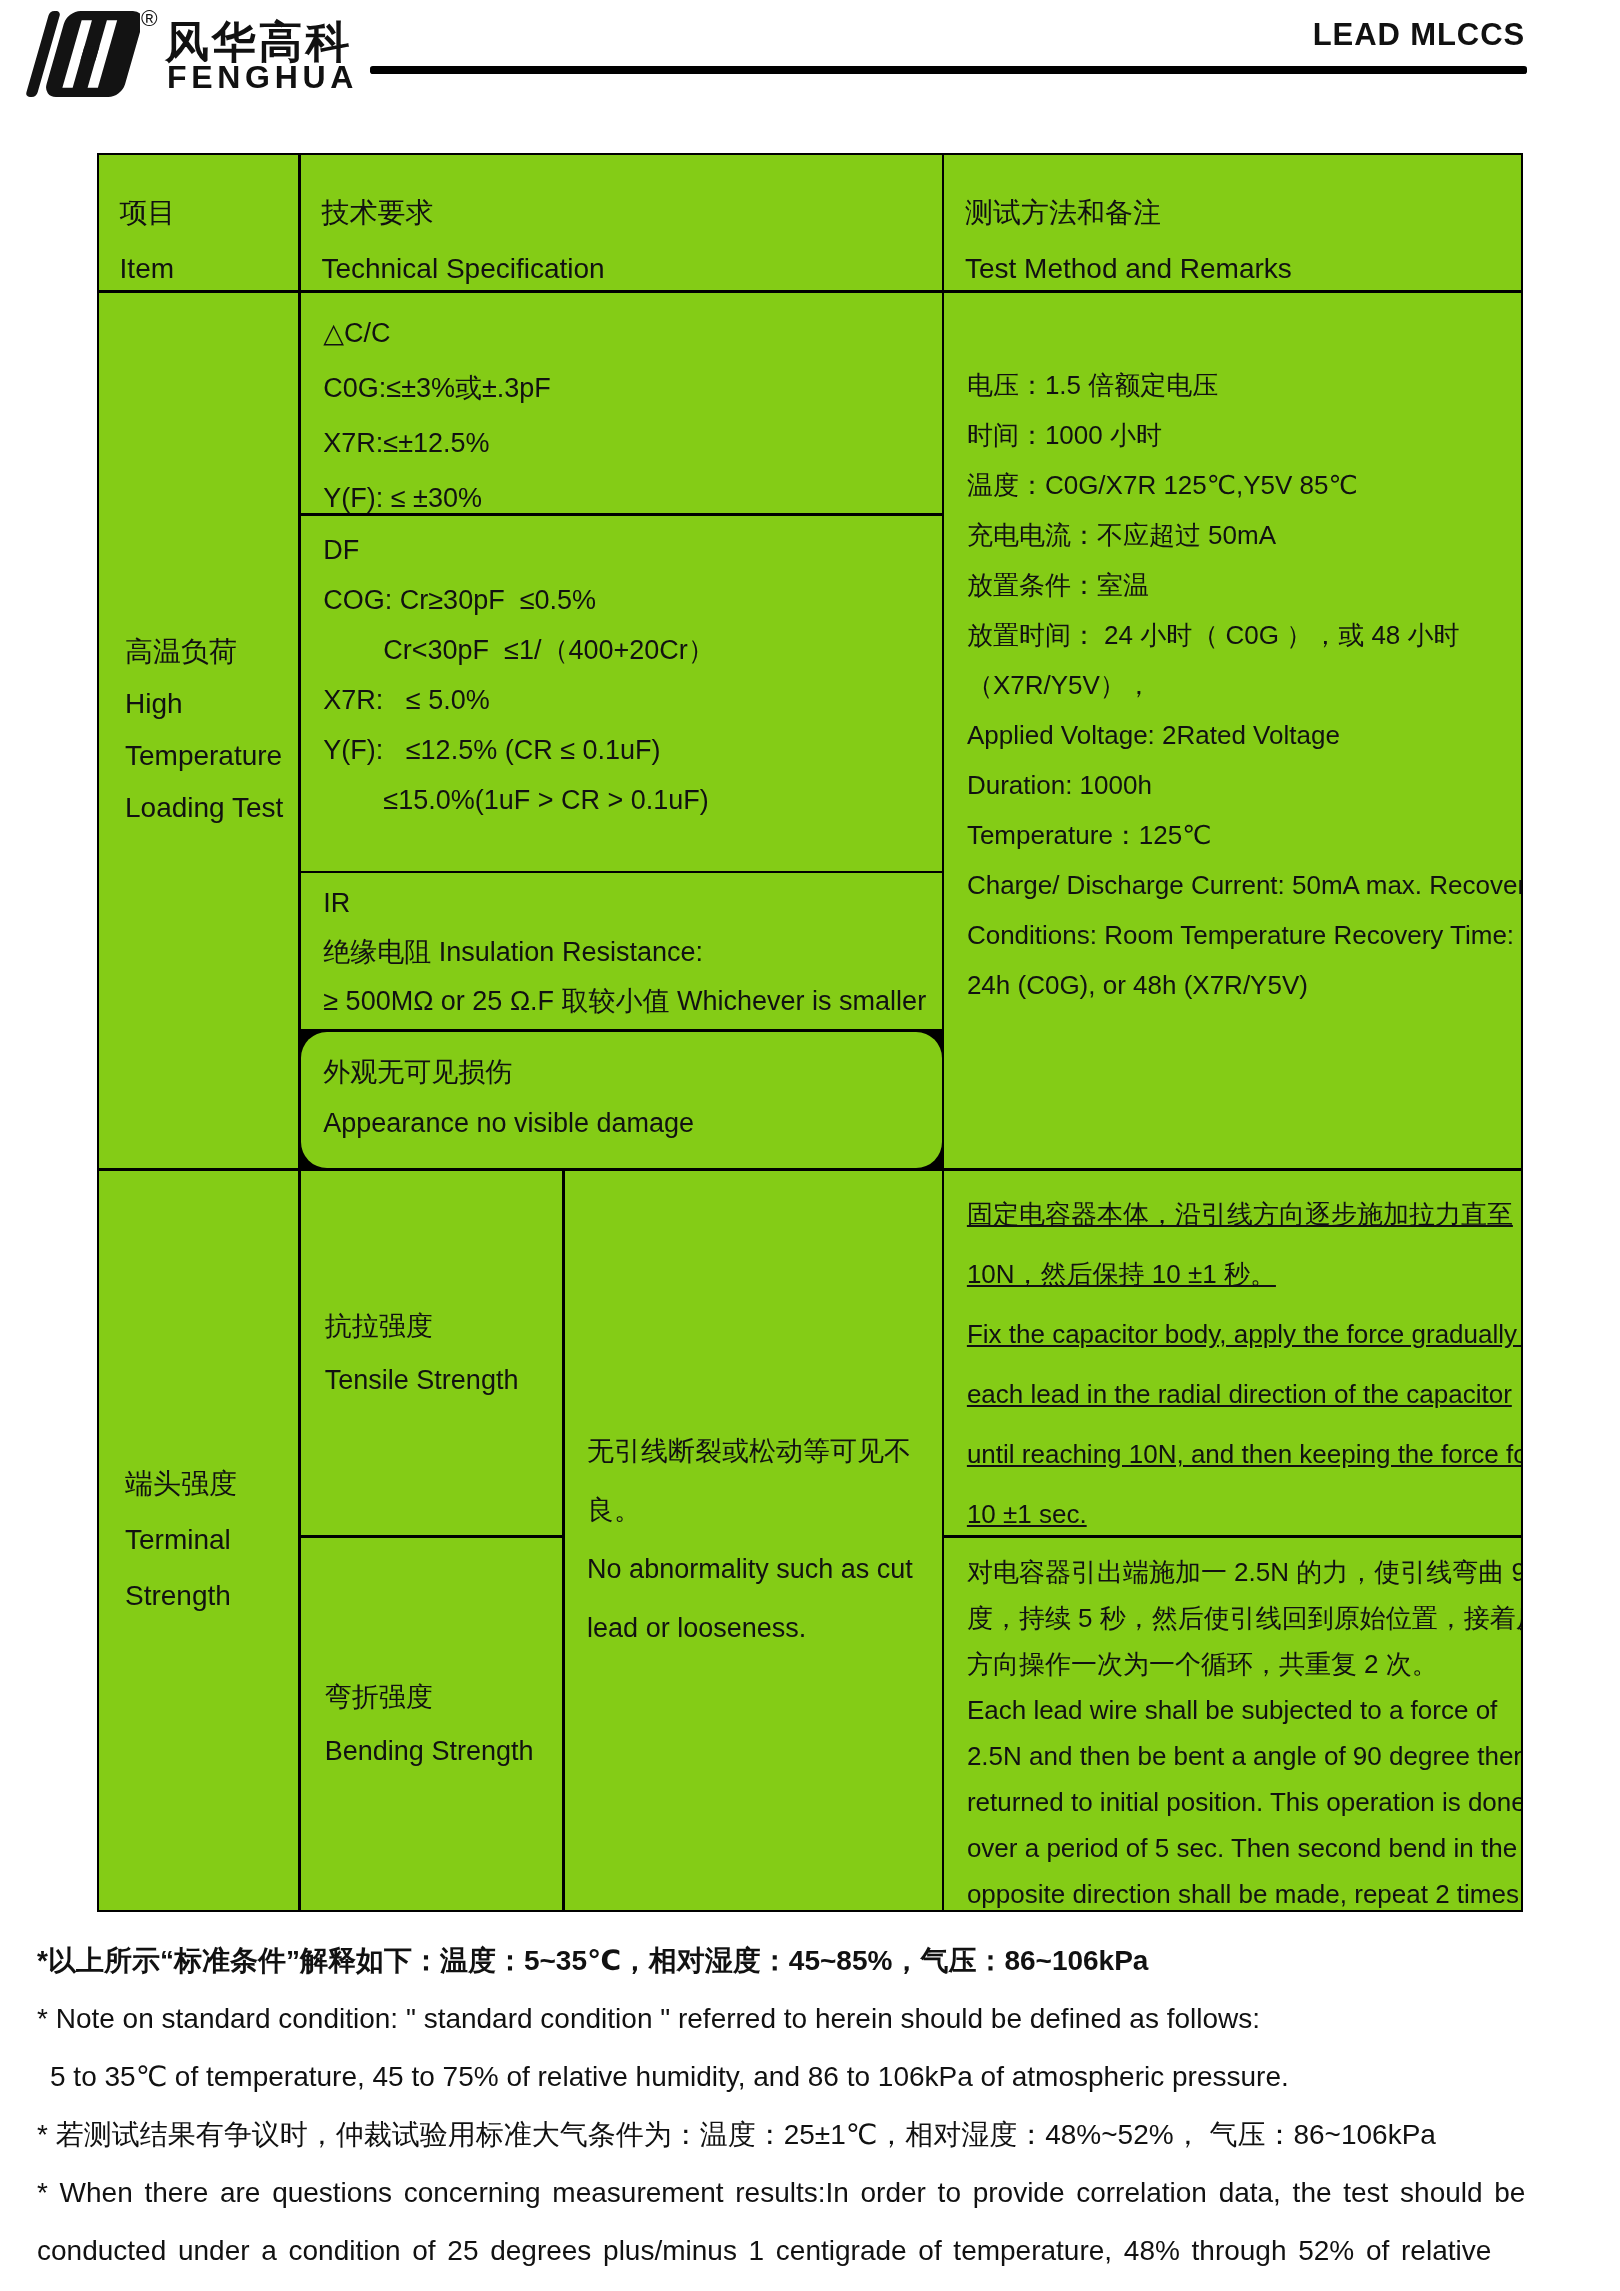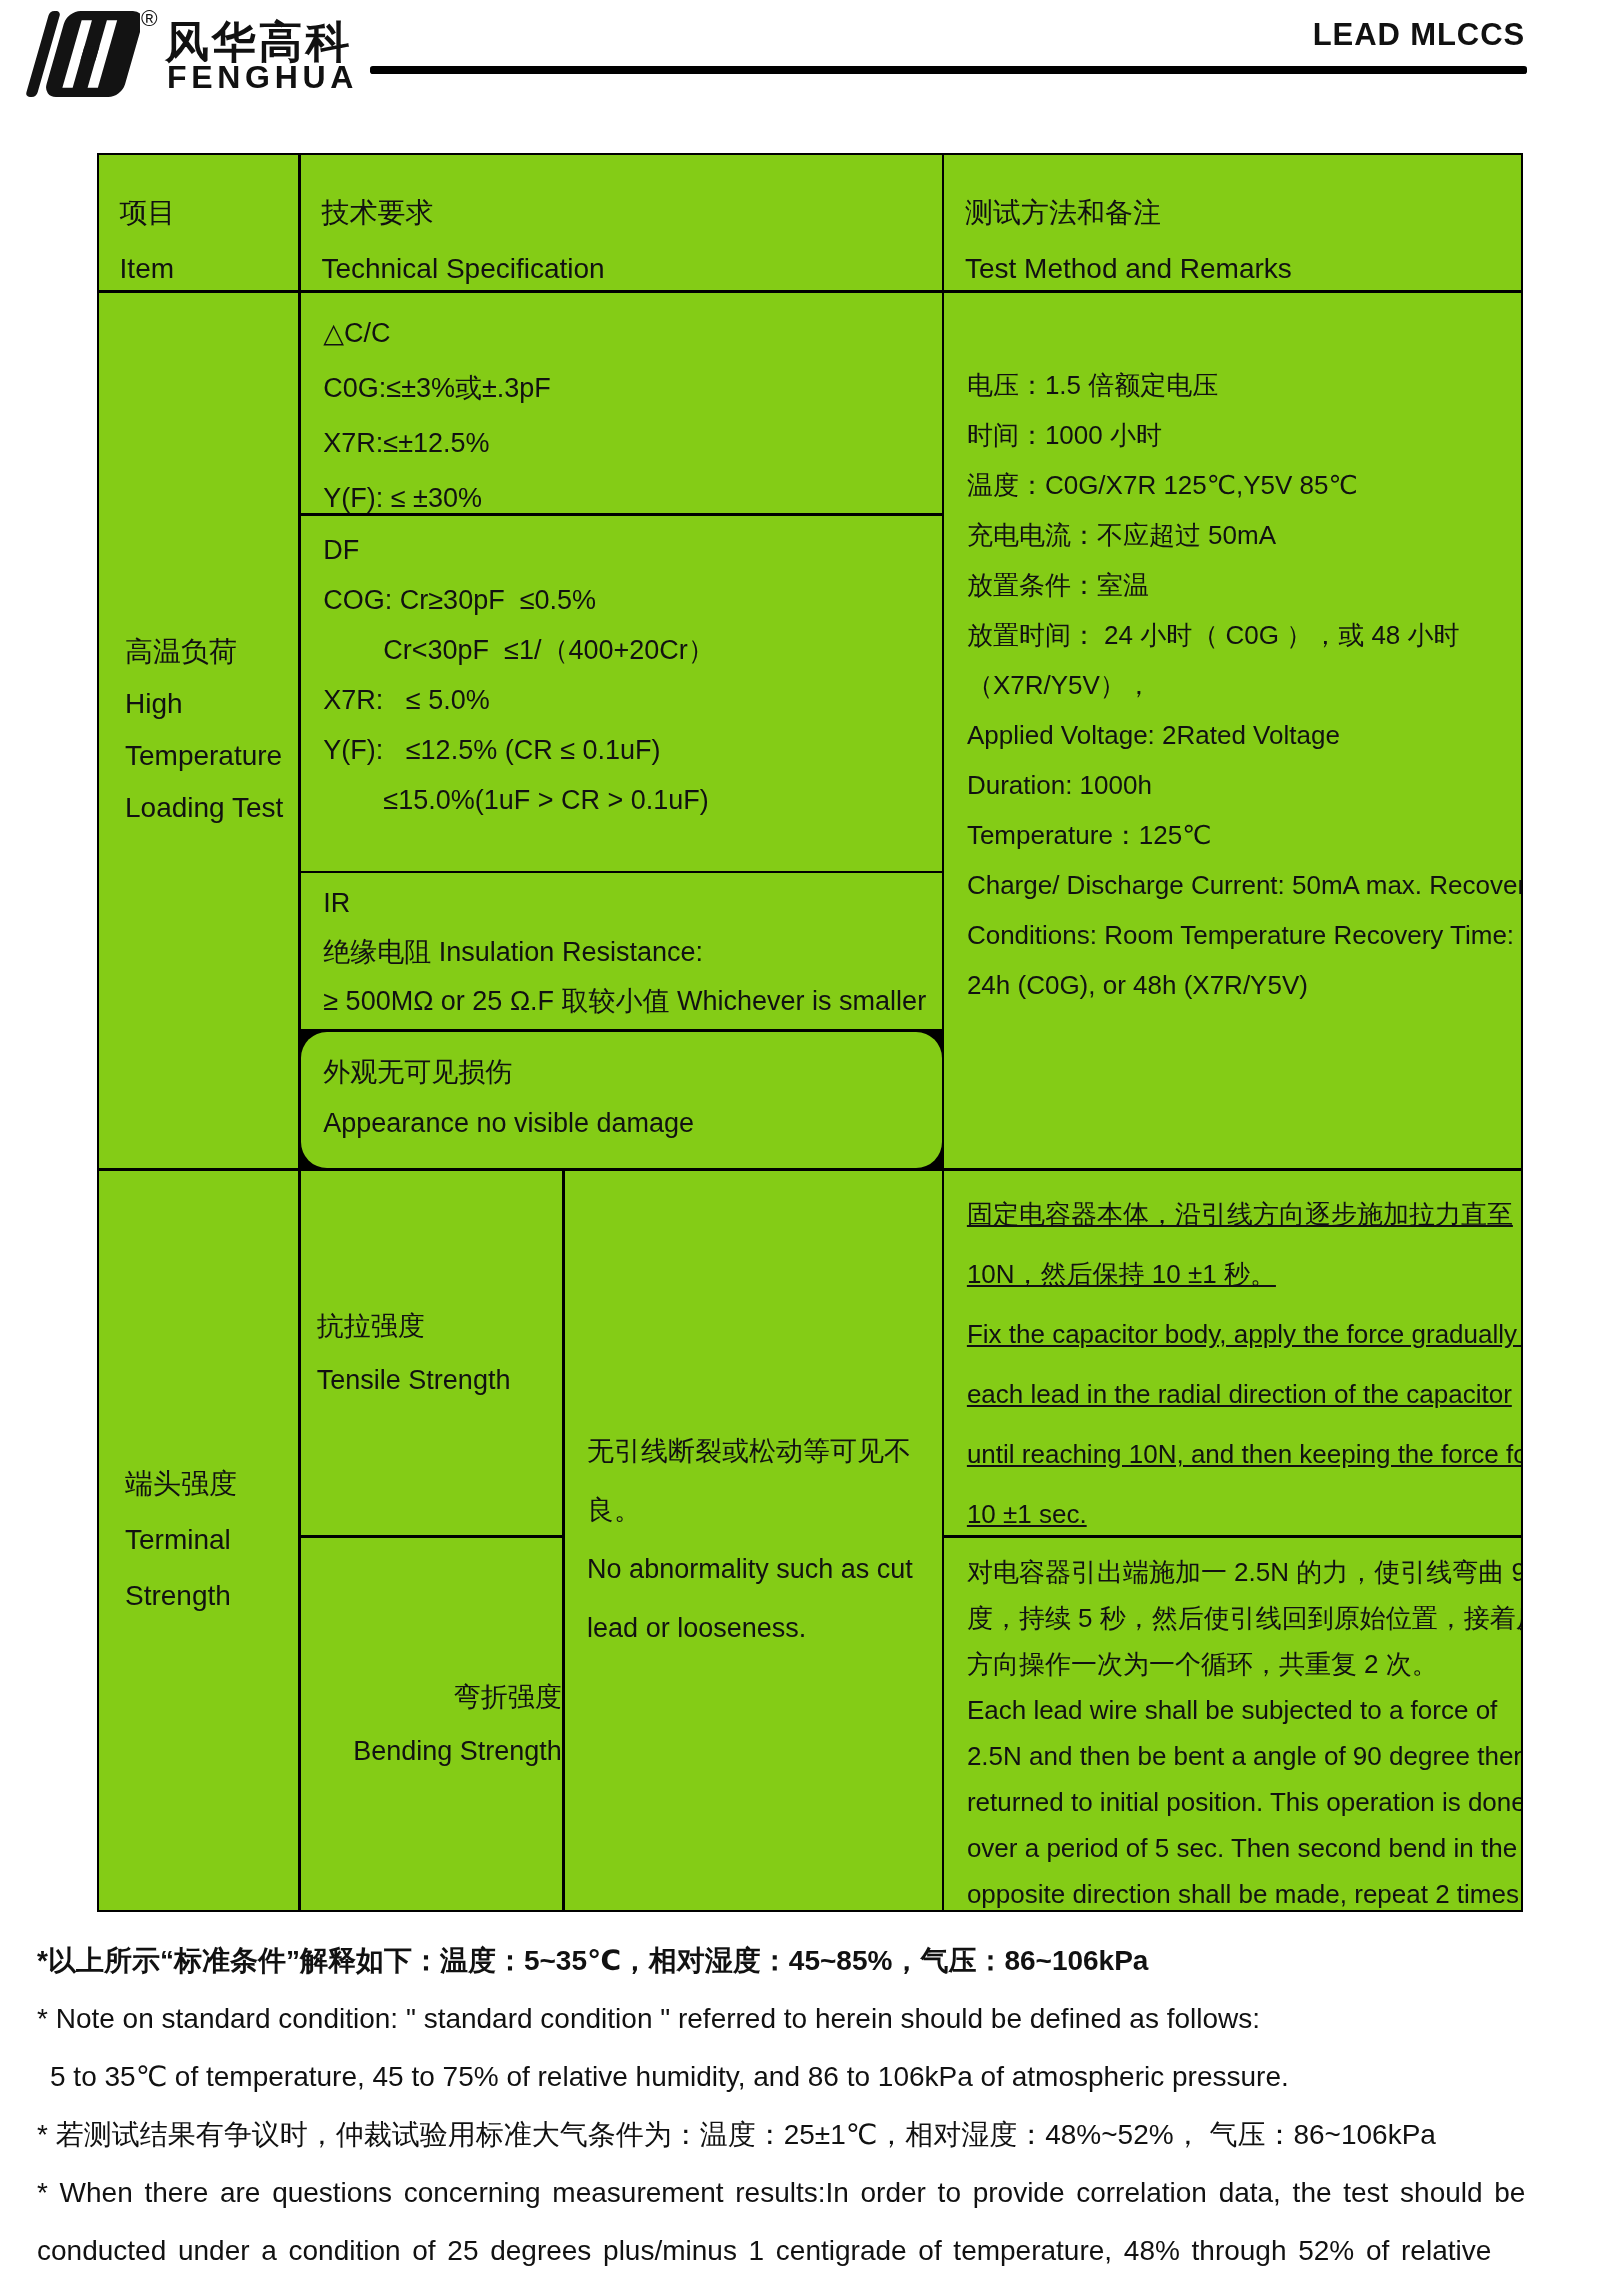--- a/index.html
+++ b/index.html
@@ -32,36 +32,36 @@
   .c-h-spec   {grid-column:2/4;grid-row:1;}
   .c-h-method {grid-column:4;grid-row:1;}
   .c-ht-item  {grid-column:1;grid-row:2/6;}
   .c-ht-dcc   {grid-column:2/4;grid-row:2;}
   .c-ht-df    {grid-column:2/4;grid-row:3;}
   .c-ht-ir    {grid-column:2/4;grid-row:4;}
   .c-ht-app   {grid-column:2/4;grid-row:5;}
   .c-ht-method{grid-column:4;grid-row:2/6;}
   .c-ts-item  {grid-column:1;grid-row:6/8;}
   .c-ts-tname {grid-column:2;grid-row:6;}
-  .c-ts-bname {grid-column:2;grid-row:7;text-align:right;}
+  .c-ts-bname {grid-column:2;grid-row:7;}
   .c-ts-spec  {grid-column:3;grid-row:6/8;}
   .c-ts-tmeth {grid-column:4;grid-row:6;}
   .c-ts-bmeth {grid-column:4;grid-row:7;}
 
   .head-cell{font-size:28px;line-height:56px;padding:30px 0 0 20.6px;}
   .item-cell{display:flex;flex-direction:column;justify-content:center;
              font-size:28px;line-height:52px;padding-left:26px;}
   .c-ts-item{line-height:56px;}
   .dcc-cell {font-size:27px;line-height:55px;padding:13px 0 0 22.5px;}
   .df-cell  {font-size:27px;line-height:50px;padding:9.4px 0 0 22.5px;}
   .ir-cell  {font-size:27px;line-height:49px;padding:5.6px 0 0 22.5px;}
   .app-cell {font-size:27px;line-height:51px;padding:15px 0 0 22.5px;border-radius:26px;}
   .htm-cell {font-size:26px;line-height:50px;padding:67px 13px 0 22.5px;}
   .sub-name {display:flex;flex-direction:column;justify-content:center;
-             font-size:27px;line-height:54px;padding-left:16px;}
+             font-size:27px;line-height:54px;padding-left:24px;}
   .ts-spec-cell{display:flex;flex-direction:column;justify-content:center;
              font-size:27px;line-height:59px;padding:0 24px 0 22.5px;}
   .ts-spec-cell .ln{white-space:pre-wrap;}
   .tm-cell  {font-size:26px;line-height:60px;padding:13px 13px 0 22.5px;text-decoration:underline;}
   .bm-cell  {font-size:26px;line-height:46px;padding:11.2px 13px 0 22.5px;}
 
   
   .footnotes{position:absolute;left:37px;top:1932px;width:1555px;font-size:28px;}
   .fn-line{line-height:58px;}
   .fn-bold{font-weight:bold;}

